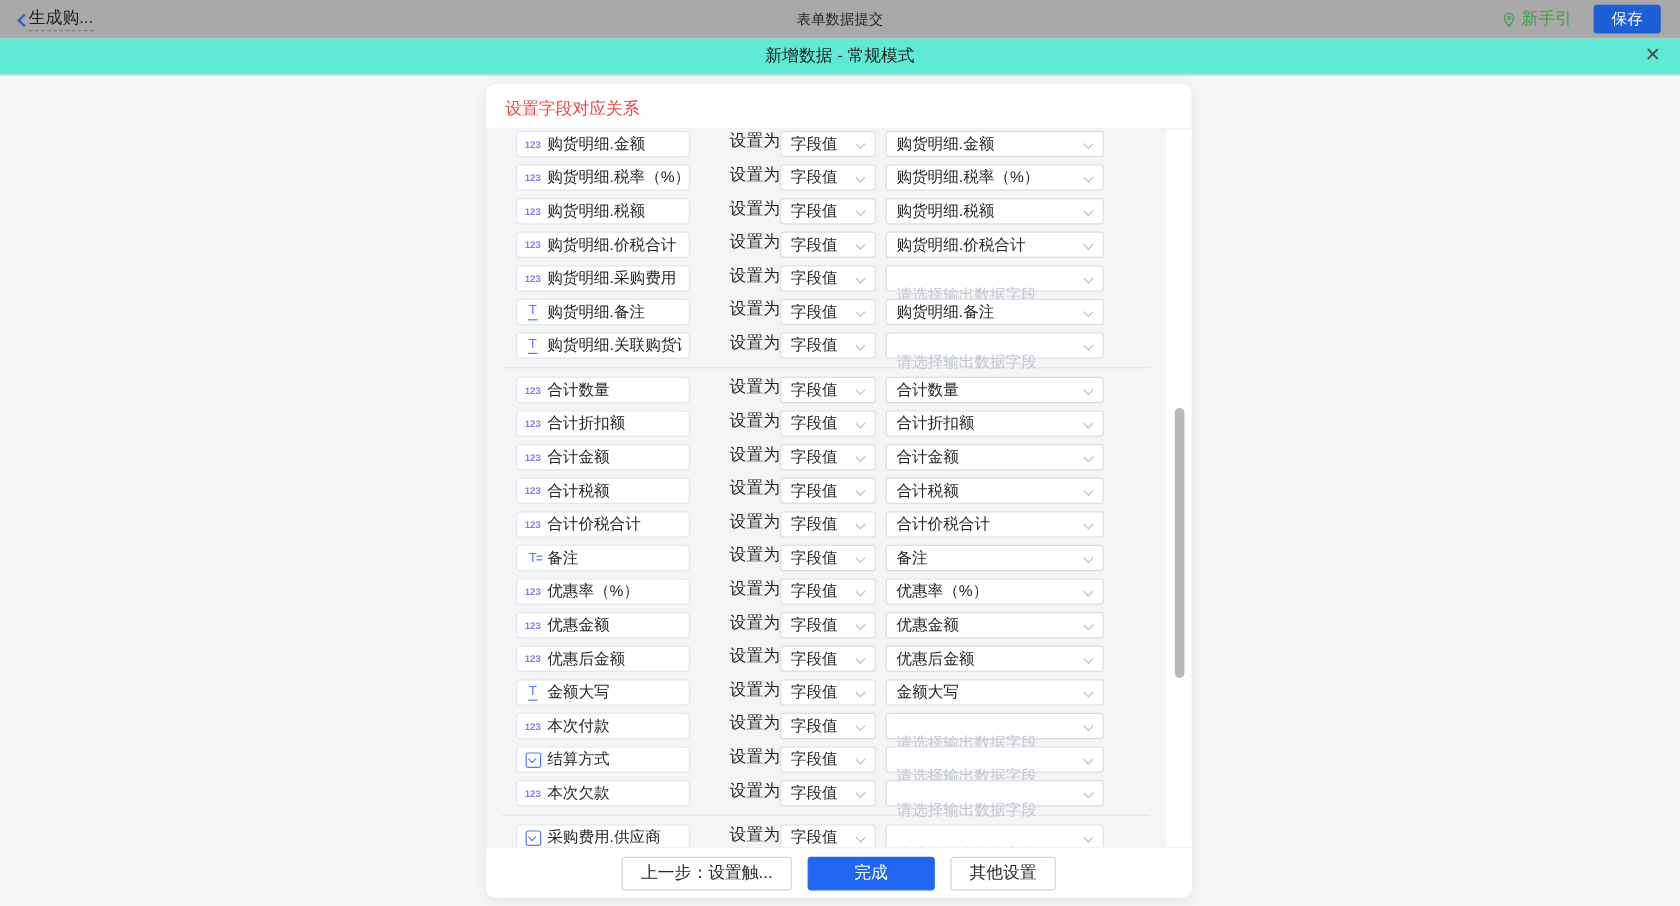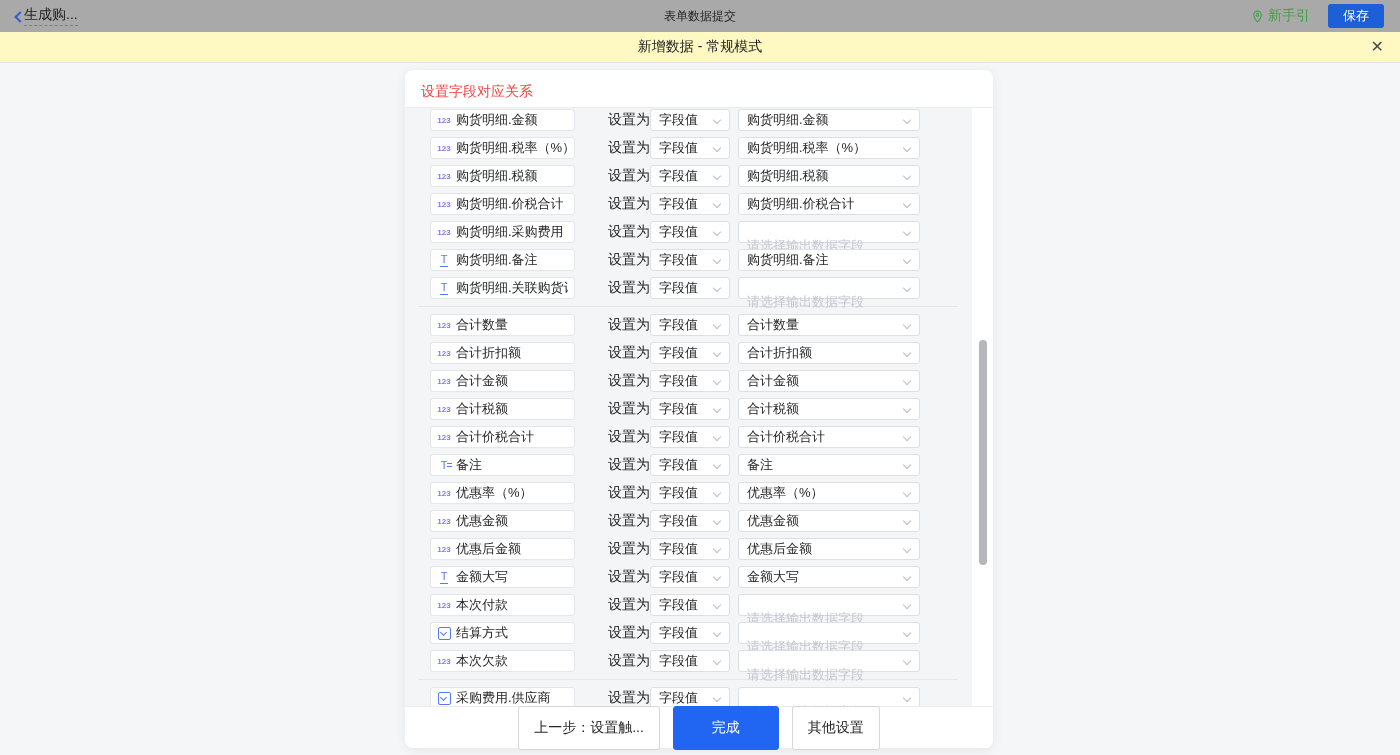--- a/index.html
+++ b/index.html
@@ -18,40 +18,40 @@
   .chev-left{width:8px;height:8px;border-left:2px solid #2f62cf;border-bottom:2px solid #2f62cf;
     transform:rotate(45deg);margin-top:1px;}
   .tb-back-label{font-size:14px;color:#1f1f1f;border-bottom:1px dashed #7e7e7e;padding-bottom:1px;}
   .tb-title{position:absolute;left:0;right:0;text-align:center;font-size:12px;color:#262626;pointer-events:none;}
   .tb-right{margin-left:auto;display:flex;align-items:center;gap:18px;z-index:2;}
   .tb-guide{display:flex;align-items:center;gap:4px;color:var(--green);font-size:14px;cursor:pointer;}
   .tb-save{height:24px;padding:0 15px;background:var(--save-blue);color:#fff;font-size:13px;
     border:none;border-radius:3px;cursor:pointer;display:flex;align-items:center;}
 
   
-  .modal-header{position:absolute;left:0;top:32px;width:100%;height:31px;background:#fef9c3;
+  .modal-header{position:absolute;left:0;top:32px;width:100%;height:31px;background:#5eead4;
     border-bottom:1px solid #e5e5e5;display:flex;align-items:center;justify-content:center;z-index:20;}
   .modal-title{font-size:14px;color:#1f1f1f;}
   .modal-close{position:absolute;right:16px;top:5px;font-size:16px;color:#4a4a4a;cursor:pointer;
     background:none;border:none;line-height:20px;}
 
   
   .modal-body{position:absolute;left:0;top:63px;width:100%;height:692px;background:#f5f6f7;}
   .panel{position:absolute;left:405px;top:7px;width:588px;height:678px;background:#fff;
     border-radius:8px;box-shadow:0 2px 12px rgba(0,0,0,.07);}
   .panel-header{height:38px;padding:12px 16px 0 16px;border-bottom:1px solid #ececec;}
   .panel-header span{font-size:14px;color:#ef4444;}
   .panel-content{position:absolute;left:0;top:38px;right:0;bottom:42px;background:#f4f5f6;overflow:hidden;}
   .rows{position:absolute;left:0;top:0;right:21px;bottom:0;padding:1px 0 0 25px;overflow:hidden;}
   .scroll-gutter{position:absolute;right:0;top:0;bottom:0;width:21px;background:#fff;}
   .scroll-thumb{position:absolute;right:6px;top:232px;width:8px;height:225px;background:#b5b7ba;
     border-radius:4px;cursor:pointer;}
 
   
-  .map-row{display:flex;align-items:center;height:22px;margin-bottom:6px;}
+  .map-row{display:flex;align-items:flex-start;height:22px;margin-bottom:6px;}
   .chip{width:145px;height:22px;background:#fff;border:1px solid #e4e6eb;border-radius:3px;
     display:flex;align-items:center;padding:0 6px 0 4px;flex:none;}
   .f-icon{width:18px;height:16px;display:inline-flex;align-items:center;justify-content:center;flex:none;position:relative;}
   .ic-number::before{content:"123";font-size:8px;font-weight:700;color:var(--icon-purple);letter-spacing:0;}
   .ic-text::before{content:"T";font-size:11px;line-height:11px;color:var(--icon-blue);
     border-bottom:1px solid var(--icon-blue);padding:0 1px 1px 1px;}
   .ic-textarea::before{content:"T";font-size:11px;line-height:11px;color:var(--icon-blue);}
   .ic-textarea::after{content:"";width:5px;height:1px;background:var(--icon-blue);
     box-shadow:0 3px 0 var(--icon-blue);position:absolute;right:1px;top:6px;}
   .ic-select::before{content:"";width:11px;height:11px;border:1.3px solid var(--icon-blue);border-radius:2px;}
@@ -66,21 +66,21 @@
   .dd .chev-down{position:absolute;right:9px;top:7px;width:6px;height:6px;
     border-right:1.4px solid #b9bec7;border-bottom:1.4px solid #b9bec7;transform:rotate(45deg);}
   .dd-mode{width:80px;}
   .dd-output{margin-left:8px;width:182px;}
   .group-divider{height:1px;background:#e6e7ea;margin:7px 14px 7px -12px;}
 
   
   .panel-footer{position:absolute;left:0;bottom:0;right:0;height:42px;background:#fff;
     border-top:1px solid #ececec;border-radius:0 0 8px 8px;display:flex;align-items:center;
     justify-content:center;gap:13px;}
-  .btn{height:44px;font-size:14px;border-radius:3px;cursor:pointer;display:flex;align-items:center;padding:0 15px;}
+  .btn{height:28px;font-size:14px;border-radius:3px;cursor:pointer;display:flex;align-items:center;padding:0 15px;}
   .btn-secondary{background:#fff;border:1px solid #d4d6d9;color:var(--txt);}
   .btn-primary{background:var(--accent);border:1px solid var(--accent);color:#fff;padding:0 38px;}
 </style>
 </head>
 <body>
 
 <div class="stage">
 
   <div class="topbar">
     <div class="tb-left">

